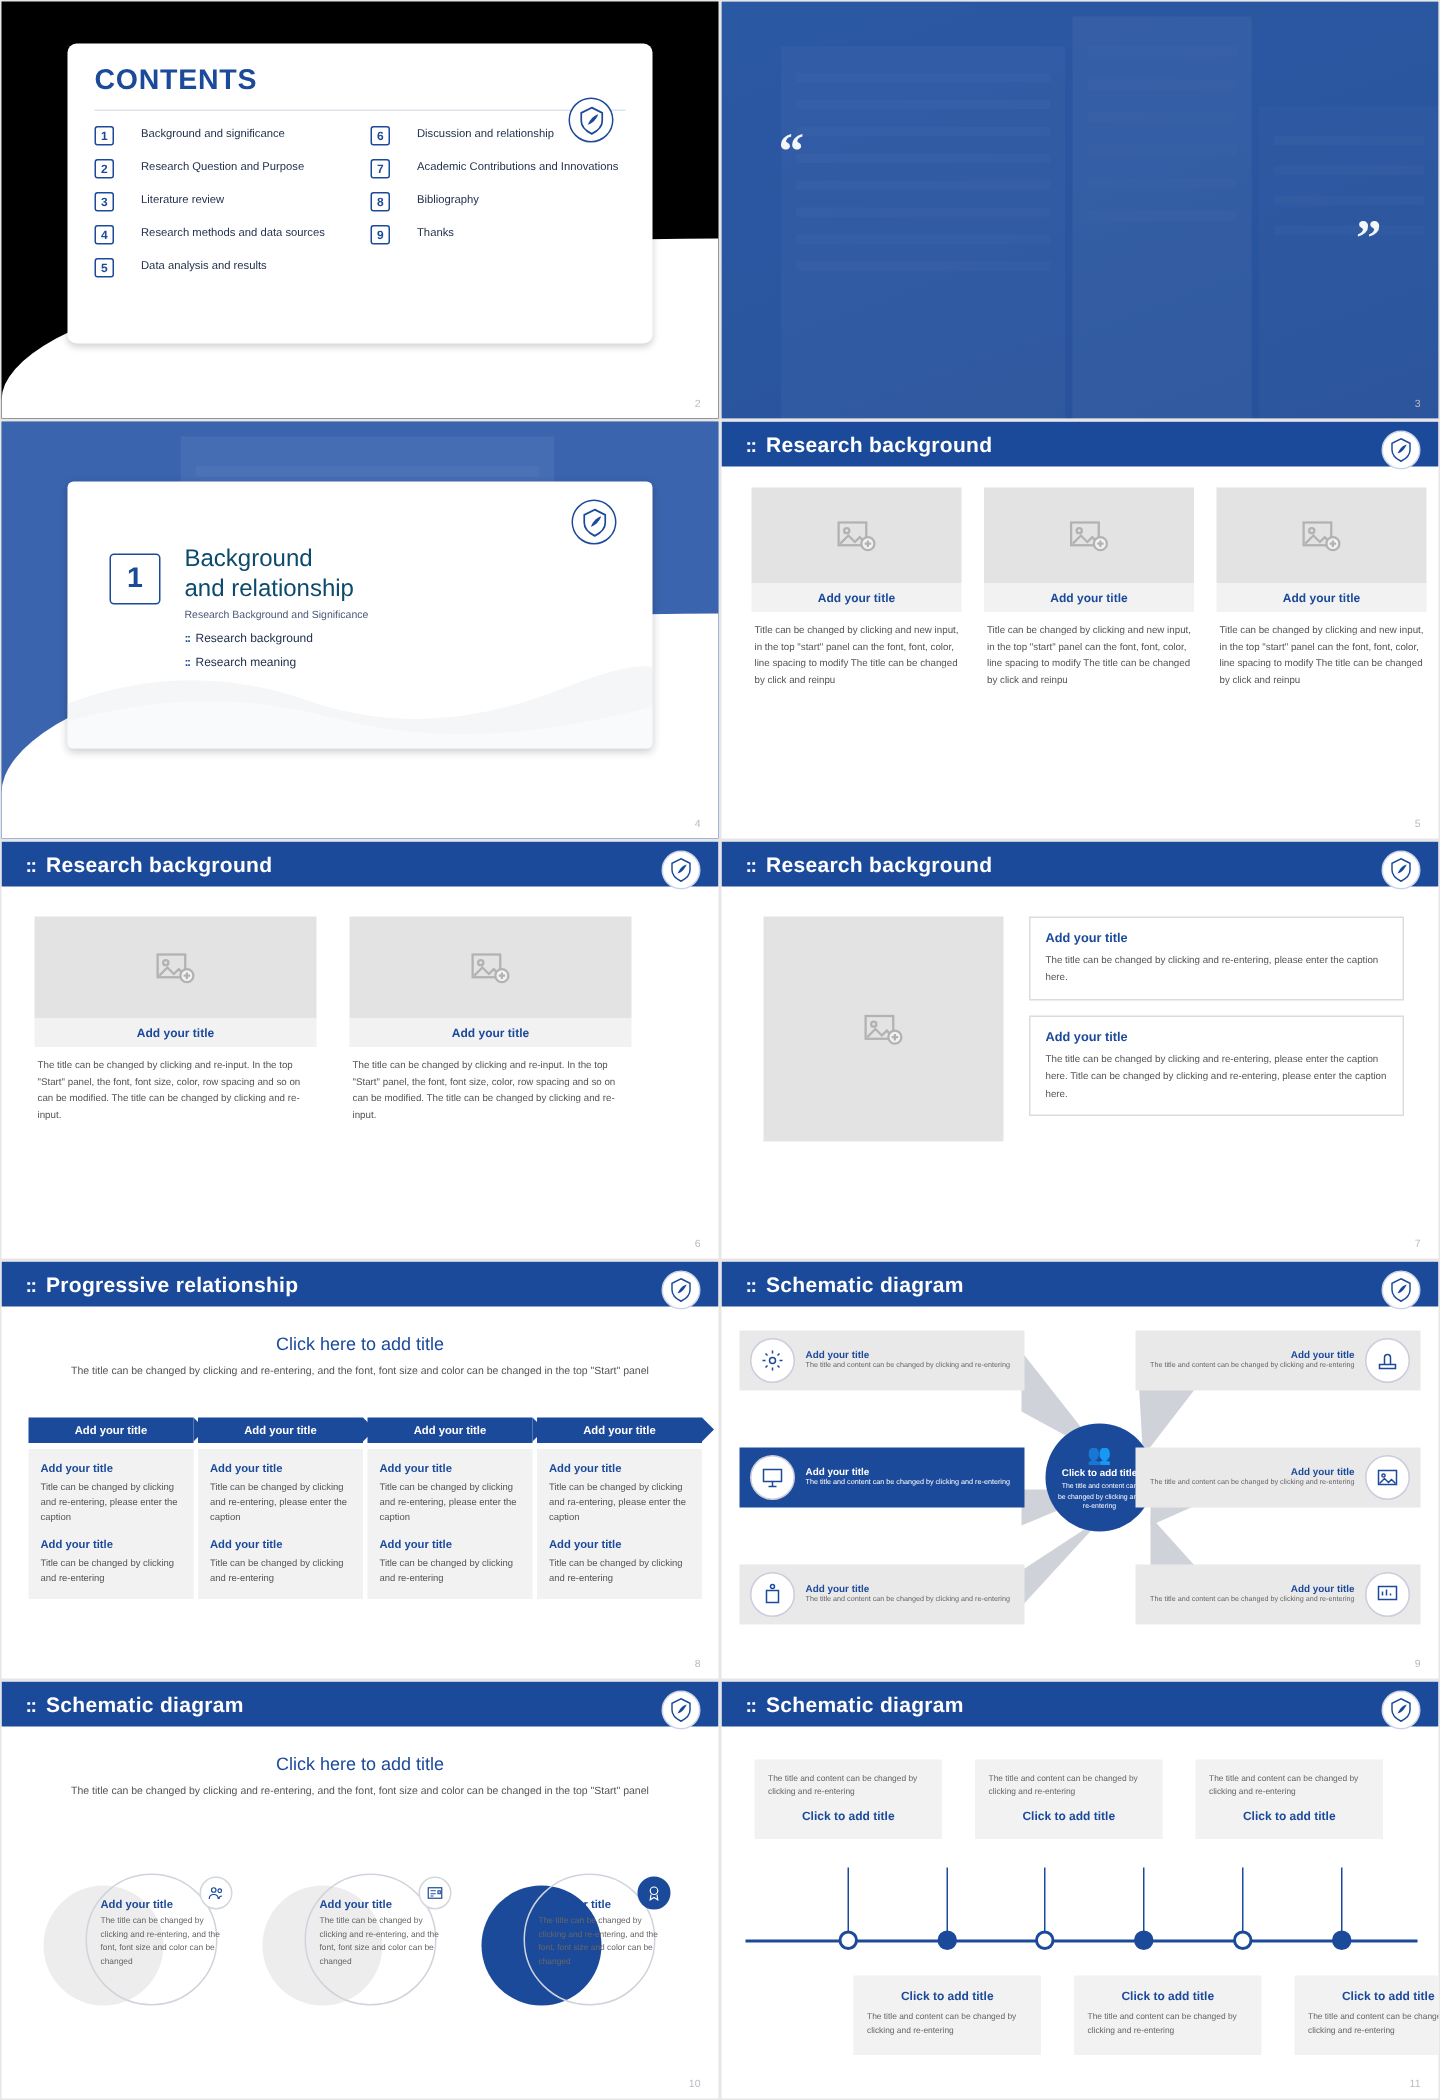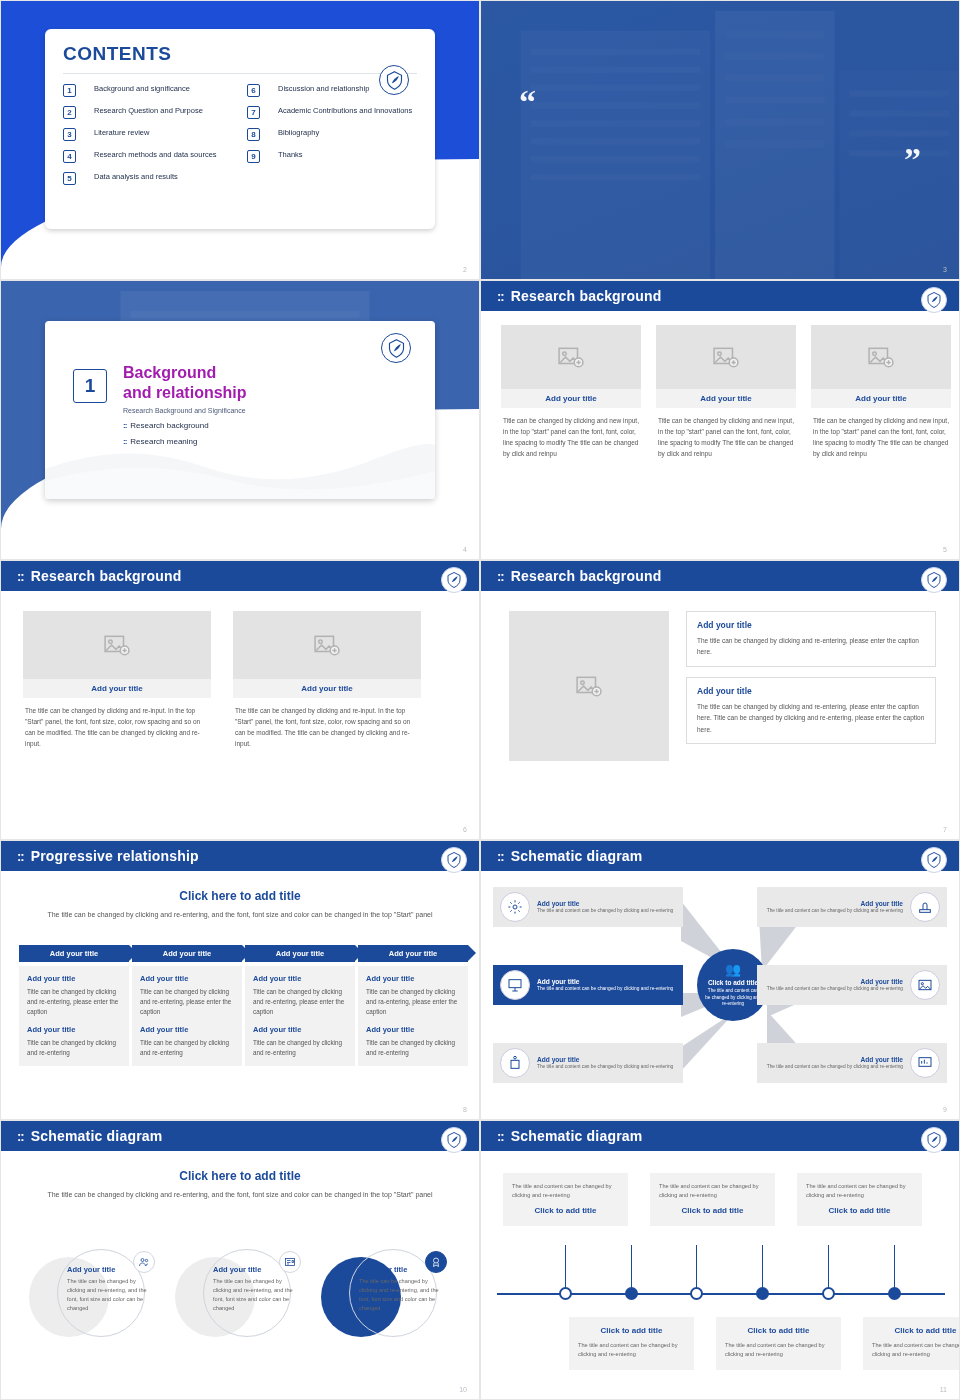--- a/index.html
+++ b/index.html
@@ -42,21 +42,21 @@
   }
   .badge {
     position:absolute; right:12px; top:6px;
     width:26px; height:26px; border-radius:50%;
     border:1px solid #c9d4e8; background:#fff;
     display:flex; align-items:center; justify-content:center;
   }
   .badge svg { width:18px; height:18px; }
 
   
-  .s2 { background:#1d4ed8; }
+  .s2 { background:#000000; }
   .s2 .whitecurve {
     position:absolute; left:0; bottom:0; width:100%; height:120px;
     background:#ffffff;
     border-radius:100% 0 0 0 / 90% 0 0 0;
   }
   .s2 .card {
     position:absolute; left:44px; top:28px; width:390px; height:200px;
     background:#ffffff; border-radius:6px;
     box-shadow:0 2px 5px rgba(0,0,0,.18);
     padding:14px 18px;
@@ -111,21 +111,21 @@
     position:absolute; left:44px; top:40px; width:390px; height:178px;
     background:#ffffff; border-radius:4px; box-shadow:0 2px 6px rgba(0,0,0,.2);
   }
   .s4 .wave { position:absolute; left:0; bottom:0; width:100%; height:70px; opacity:.55; }
   .s4 .bignum {
     position:absolute; left:28px; top:48px; width:34px; height:34px;
     border:1.5px solid #1c4a9b; color:#1c4a9b; font-size:19px; font-weight:bold;
     display:flex; align-items:center; justify-content:center; border-radius:3px;
   }
   .s4 .ttl { position:absolute; left:78px; top:42px; }
-  .s4 .ttl .l1 { font-size:16px; font-weight:bold; color:#a21caf; line-height:1.25; }
+  .s4 .ttl .l1 { font-size:16px; font-weight:normal; color:#0c4a6e; line-height:1.25; }
   .s4 .ttl .sub { font-size:7px; color:#4a5a78; margin-top:4px; }
   .s4 .bullets { position:absolute; left:78px; top:100px; }
   .s4 .b { font-size:8px; color:#22314d; margin-bottom:7px; }
   .s4 .b .mk { color:#1c4a9b; font-weight:bold; letter-spacing:-1px; margin-right:4px; }
   .s4 .logo { position:absolute; right:24px; top:12px; }
 
   
   .ph {
     background:#e3e3e3; display:flex; align-items:center; justify-content:center;
   }
@@ -148,21 +148,21 @@
 
   
   .s7 .big { position:absolute; left:28px; top:50px; width:160px; height:150px; }
   .s7 .blocks { position:absolute; left:205px; top:50px; width:250px; }
   .s7 .blk { border:1px solid #dcdcdc; padding:8px 10px; margin-bottom:10px; }
   .s7 .blk h4 { font-size:8.5px; color:#1c4a9b; font-weight:bold; margin-bottom:5px; }
   .s7 .blk p { font-size:6.5px; color:#555; line-height:1.75; }
 
   
   .ctr-title { position:absolute; left:0; top:48px; width:100%; text-align:center; }
-  .ctr-title h3 { font-size:12px; font-weight:bold; color:#1c4a9b; }
+  .ctr-title h3 { font-size:12px; font-weight:normal; color:#1c4a9b; }
   .ctr-title p { font-size:7px; color:#555; line-height:1.7; margin-top:6px; }
   .s8 .arrows { position:absolute; left:18px; top:104px; display:flex; }
   .s8 .arrow {
     width:110px; height:17px; background:#1c4a9b; color:#fff;
     font-size:7.5px; font-weight:bold; display:flex; align-items:center;
     justify-content:center; position:relative; margin-right:3px;
   }
   .s8 .arrow:after {
     content:""; position:absolute; right:-8px; top:0;
     border-left:8px solid #1c4a9b; border-top:8.5px solid transparent;

